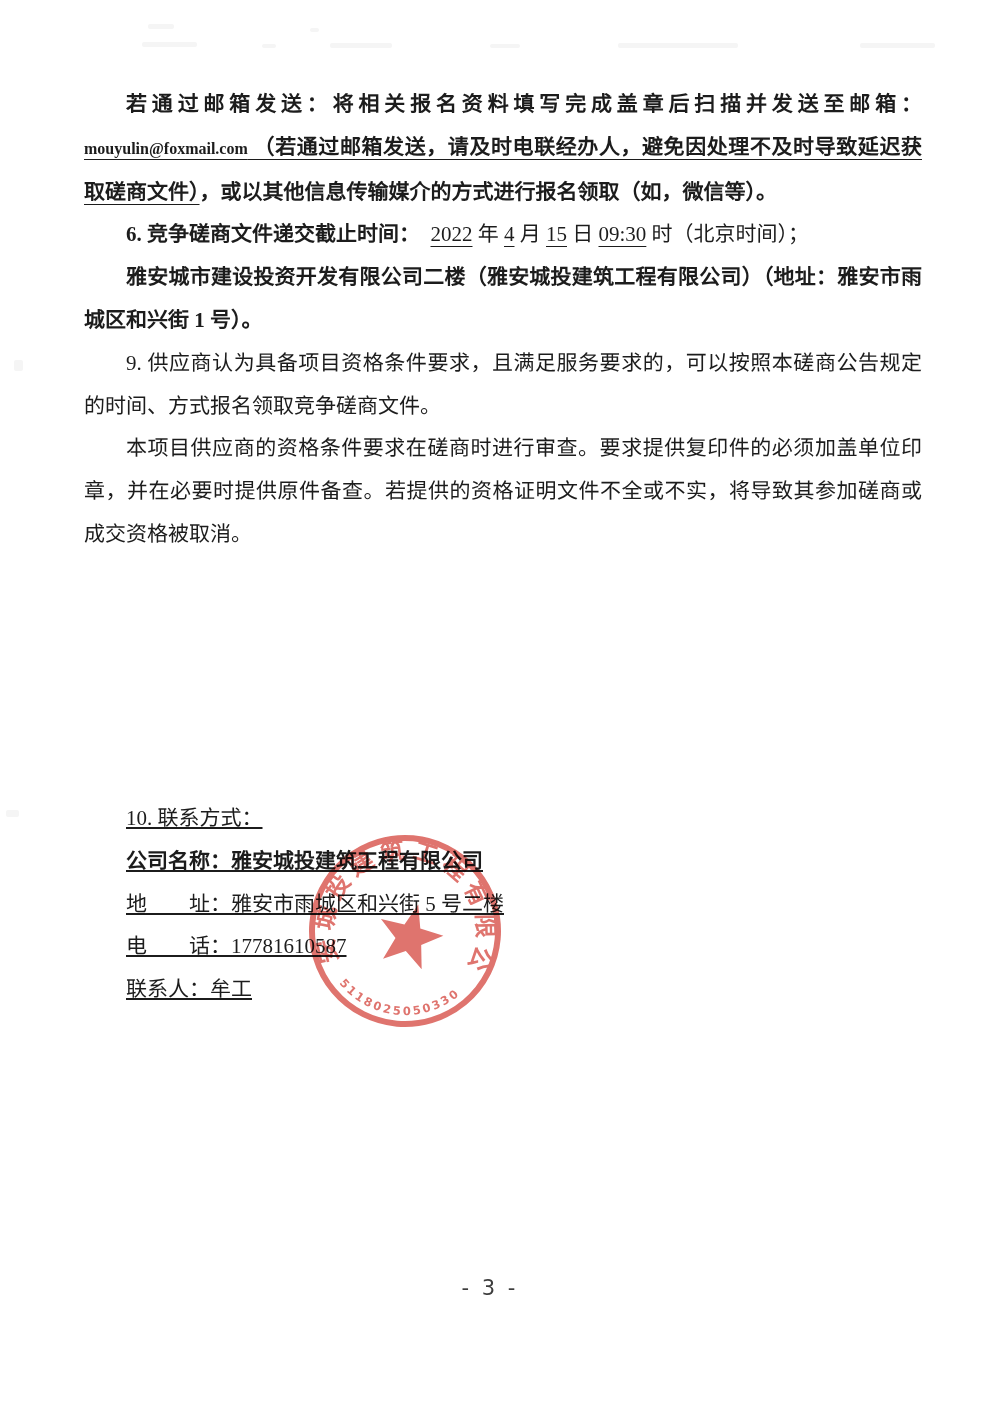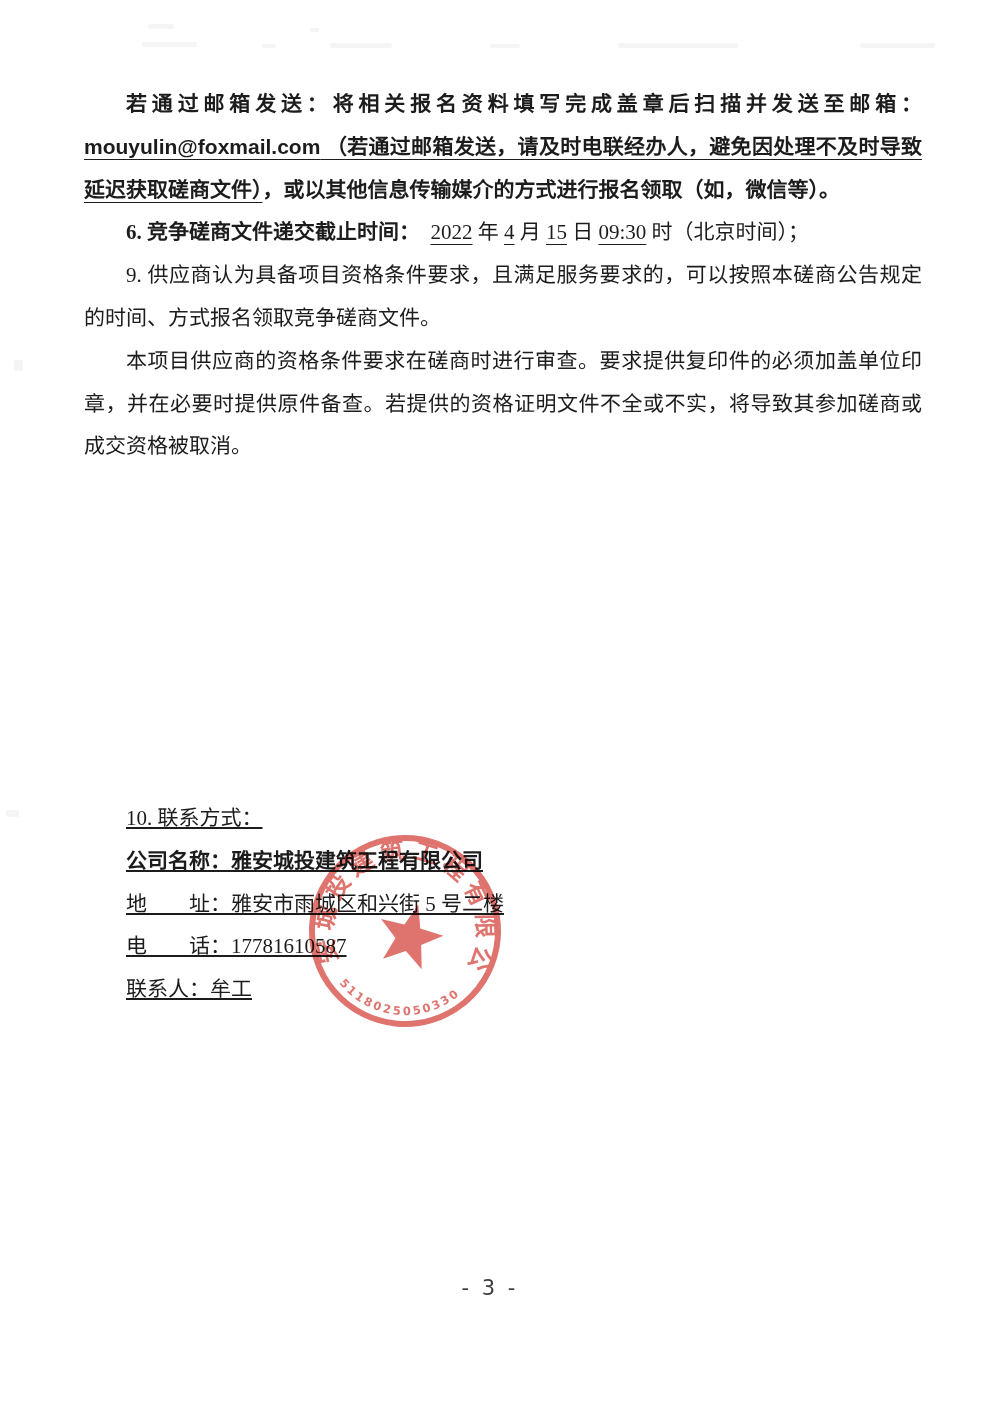--- a/index.html
+++ b/index.html
@@ -24,22 +24,22 @@
   .doc-contact { top:797px;text-decoration:underline; }
   .doc p { text-indent:2em; margin:0; }
   .doc p.prep { text-indent:3.3em; }
   .b { font-weight:bold; }
   .u {
     text-decoration:underline;
     text-underline-offset:5px;
     text-decoration-thickness:1.4px;
   }
   .email {
-    font-family:Liberation Sans, sans-serif;
-    font-size:21px;
+    font-family:Liberation Serif, serif;
+    font-size:16px;
   }
   .stamp {
     position:absolute;
     left:302px;
     top:828px;
     width:206px;
     height:206px;
     opacity:.82;
     mix-blend-mode:multiply;
   }
@@ -74,20 +74,21 @@
   <div class="smudge" style="left:6px;top:810px;width:13px;height:7px;"></div>
 </div>
 
 <div class="doc doc-top">
   <p class="b"><span>若通过邮箱发送：</span><span>将相关报名资料填写完成盖章后扫描并发送至邮箱：</span><span class="u"><span class="email">mouyulin@foxmail.com</span><span>&nbsp;（若通过邮箱发送，请及时电联经办人，避免因处理不及时导致延迟获取磋商文件）</span></span><span>，或以其他信息传输媒介的方式进行报名领取（如，微信等）。</span></p>
 
   <p><span class="b">6. 竞争磋商文件递交截止时间：</span><span>&nbsp;&nbsp;</span><span class="u">2022</span><span> 年 </span><span class="u">4</span><span> 月 </span><span class="u">15</span><span> 日 </span><span class="u">09:30</span><span> 时（北京时间）；</span></p>
 
 
 
+  <p class="b"><span>雅安城市建设投资开发有限公司二楼（雅安城投建筑工程有限公司）（地址：雅安市雨城区和兴街 1 号）。</span></p>
 
   <p><span>9. 供应商认为具备项目资格条件要求，且满足服务要求的，可以按照本磋商公告规定的时间、方式报名领取竞争磋商文件。</span></p>
 
 
   <p><span>本项目供应商的资格条件要求在磋商时进行审查。要求提供复印件的必须加盖单位印章，并在必要时提供原件备查。若提供的资格证明文件不全或不实，将导致其参加磋商或成交资格被取消。</span></p>
 </div>
 
 <div class="doc doc-contact">
   <p><span>10. 联系方式：</span></p>
   <p class="b"><span>公司名称：</span><span>雅安城投建筑工程有限公司</span></p>

